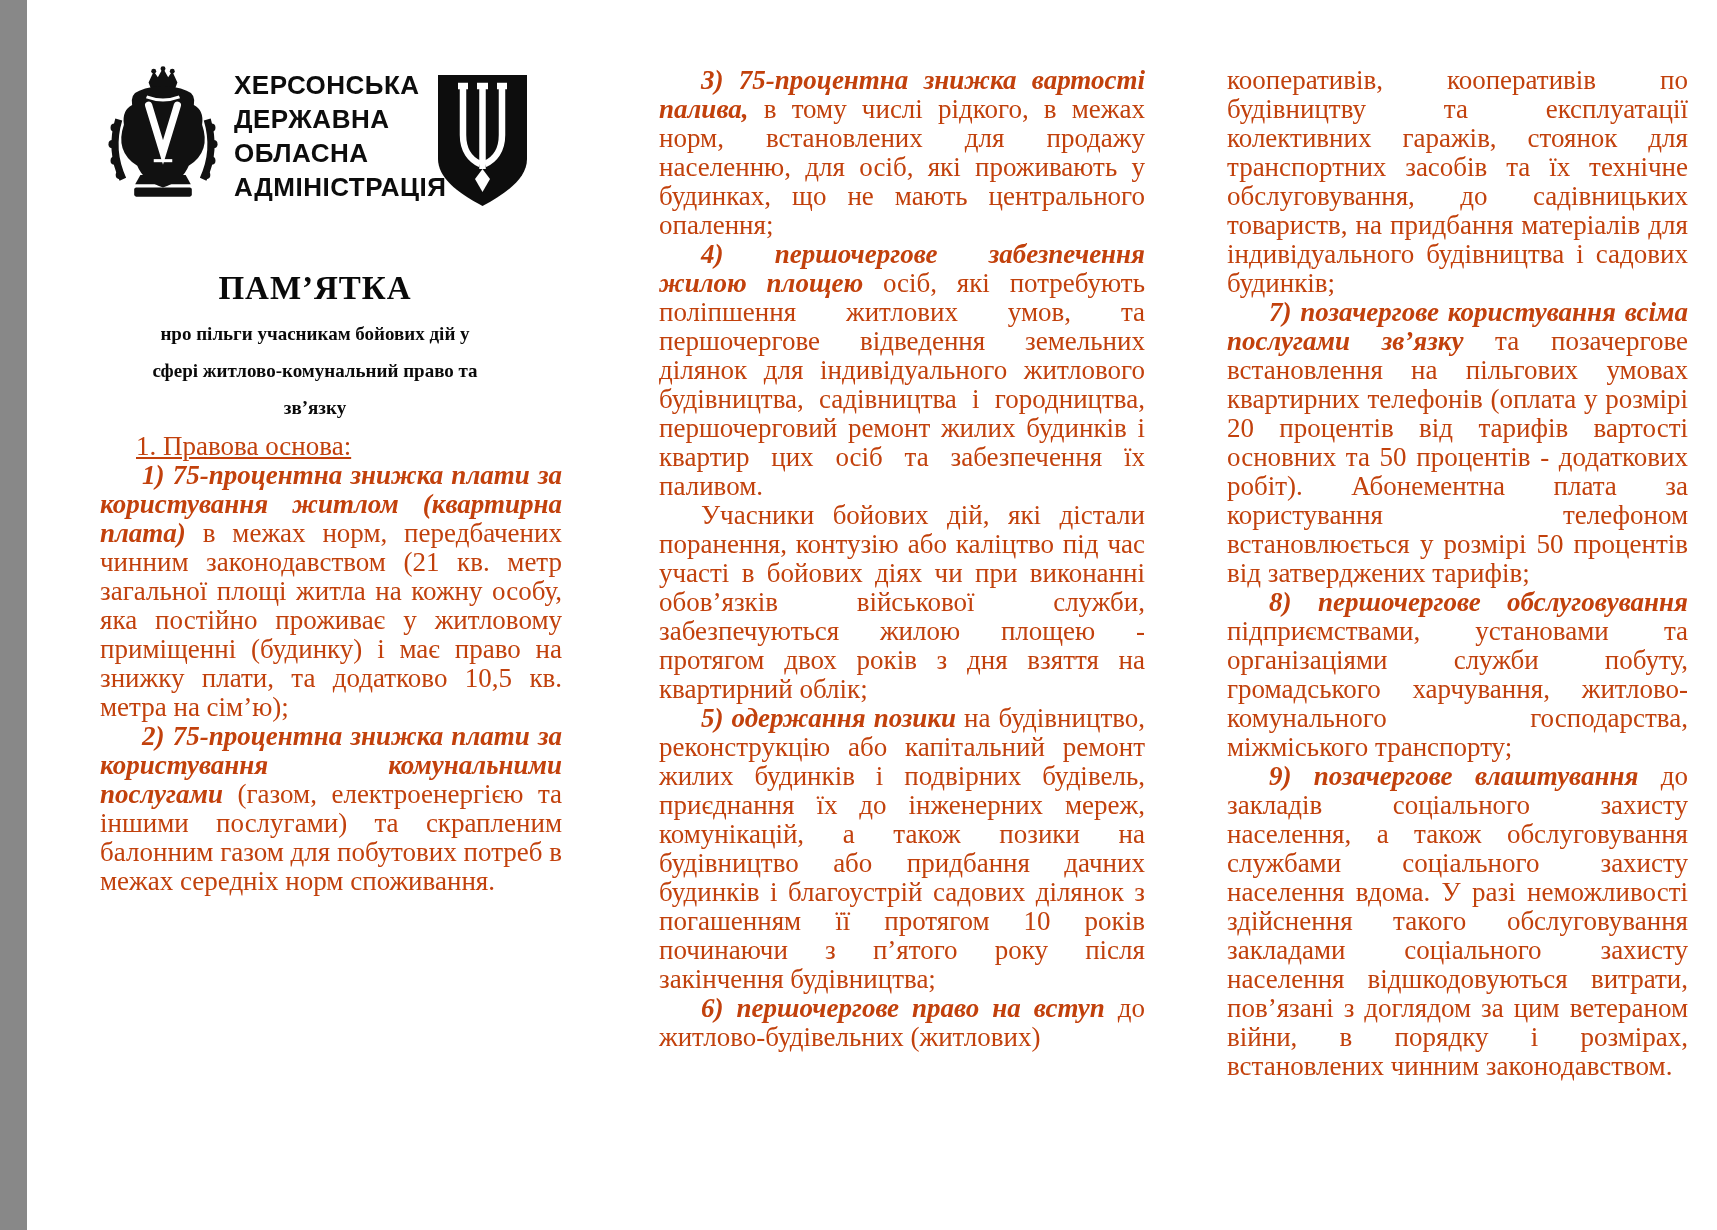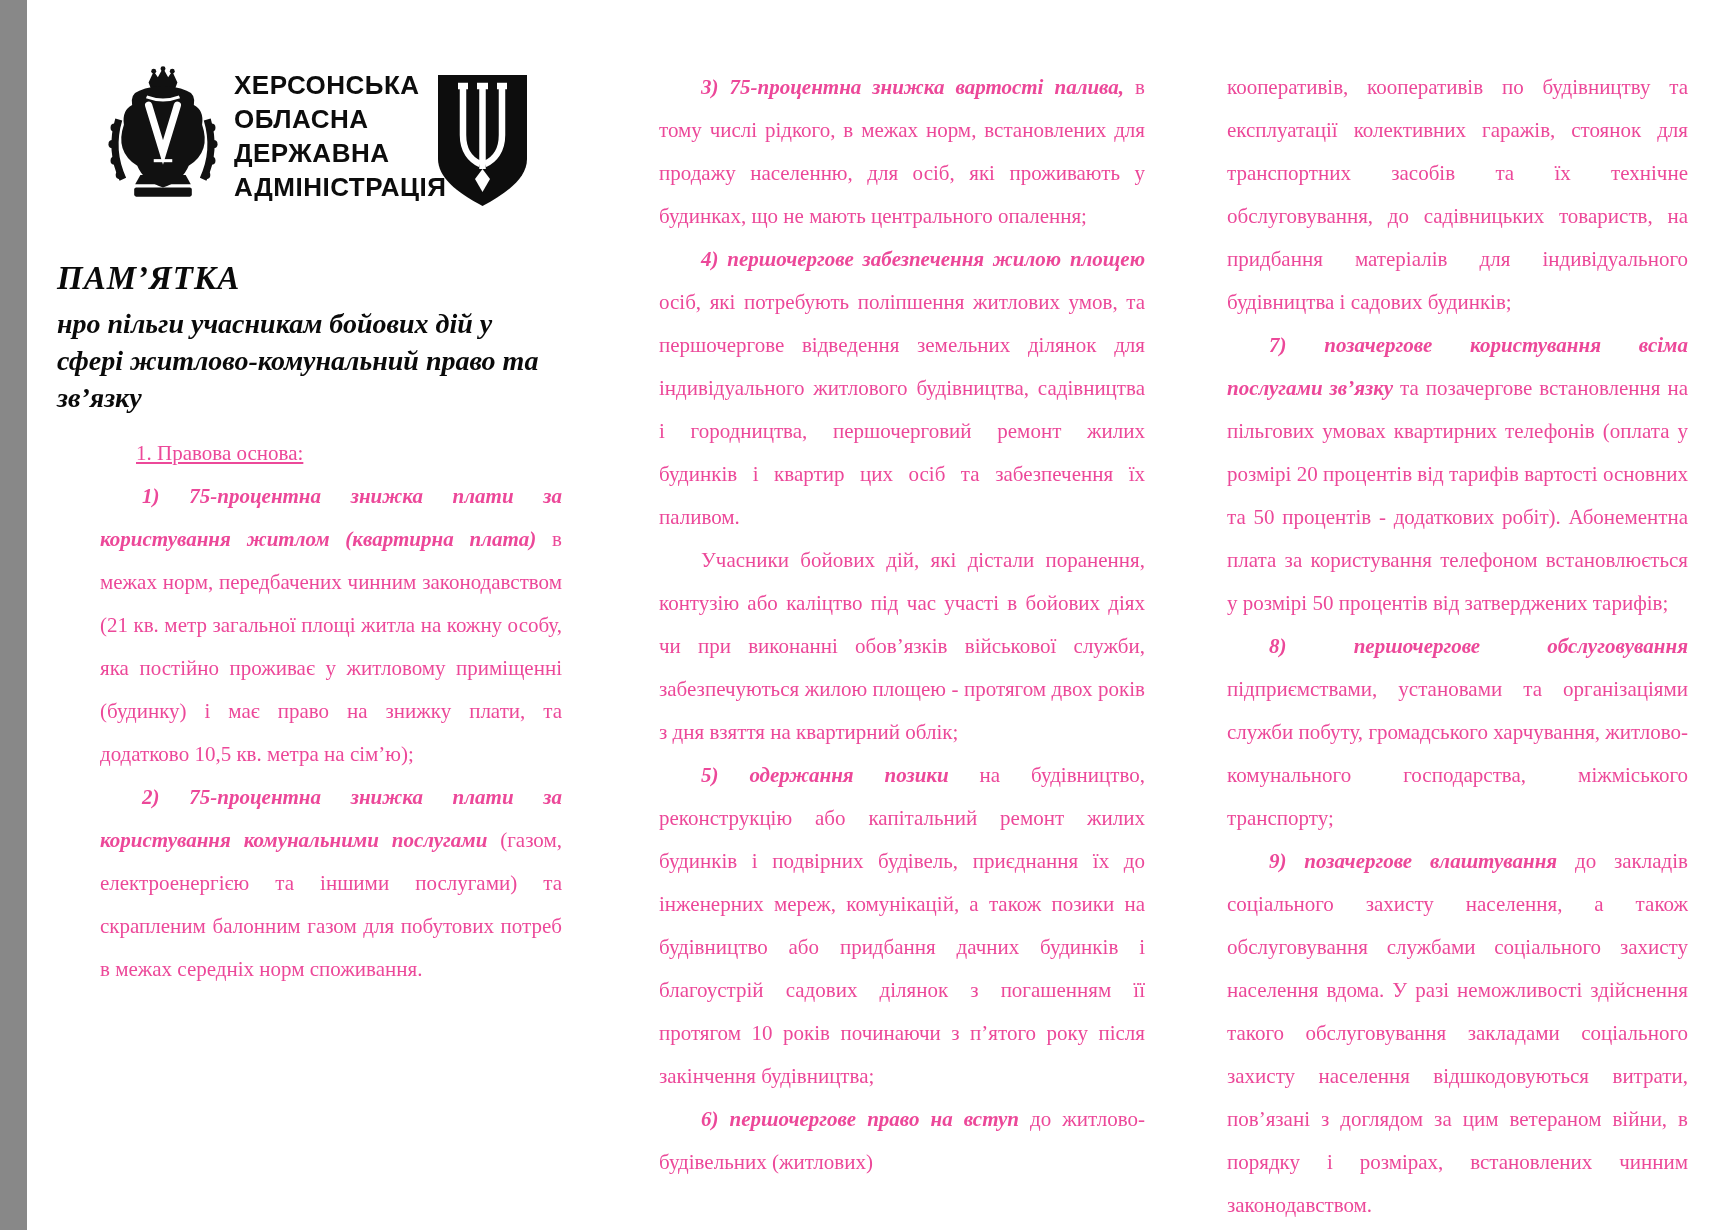--- a/index.html
+++ b/index.html
@@ -10,28 +10,28 @@
   
   .org-name{
     position:absolute;left:207px;top:68px;width:330px;
     font-family:"Liberation Sans",sans-serif;font-weight:700;
     font-size:26px;line-height:34px;letter-spacing:.5px;color:#0d0d0d;
   }
   .emblem-left{position:absolute;left:78px;top:66px;width:116px;height:142px;}
   .emblem-right{position:absolute;left:407px;top:72px;width:97px;height:138px;}
   
   .title-block{
-    position:absolute;left:30px;top:260px;width:516px;text-align:left;font-weight:700;font-style:italic;
+    position:absolute;left:30px;top:270px;width:516px;text-align:center;font-weight:700;
   }
   .title-main{font-size:33px;letter-spacing:1px;margin-bottom:8px;}
-  .title-sub{font-size:28px;line-height:37px;}
+  .title-sub{font-size:19px;line-height:37px;}
   
   .col{
-    position:absolute;font-size:21px;line-height:43px;
-    text-align:justify;color:#ec4899;
+    position:absolute;font-size:27px;line-height:29px;
+    text-align:justify;color:#c2410c;
   }
   #col1{left:73px;top:432px;width:462px;}
   #col2{left:632px;top:66px;width:486px;}
   #col3{left:1200px;top:66px;width:461px;}
   .col p{margin:0;}
   .para.ind{text-indent:42px;}
   .h{font-weight:400;text-decoration:underline;margin:0;}
   .h.ind{text-indent:36px;}
   .para.hsp{margin-bottom:30px;}
   .bi{font-weight:700;font-style:italic;}
@@ -69,22 +69,22 @@
         <circle cx="14" cy="106" r="4"></circle>
       <circle cx="103" cy="60" r="4"></circle>
         <circle cx="105" cy="76" r="4"></circle>
         <circle cx="103" cy="92" r="4"></circle>
         <circle cx="98" cy="106" r="4"></circle>
     </g>
   </svg>
 
   <div class="org-name" id="org">
       <div>ХЕРСОНСЬКА</div>
+      <div>ДЕРЖАВНА</div>
       <div>ОБЛАСНА</div>
-      <div>ДЕРЖАВНА</div>
       <div>АДМІНІСТРАЦІЯ</div>
     </div>
 
   <svg class="emblem-right" viewBox="0 0 97 138" aria-hidden="true">
     <path d="M4,3 H93 V87 C93,105 75,120 48.5,134 C22,120 4,105 4,87 Z" fill="#0d0d0d"></path>
     <g stroke="#fff" stroke-width="6.5" fill="none">
       <path d="M48.5,14 V97"></path>
       <path d="M29,14 V63 C29,79 37,88 46,92"></path>
       <path d="M68,14 V63 C68,79 60,88 51,92"></path>
       <path d="M24,14 H34 M43,14 H54 M63,14 H73"></path>

